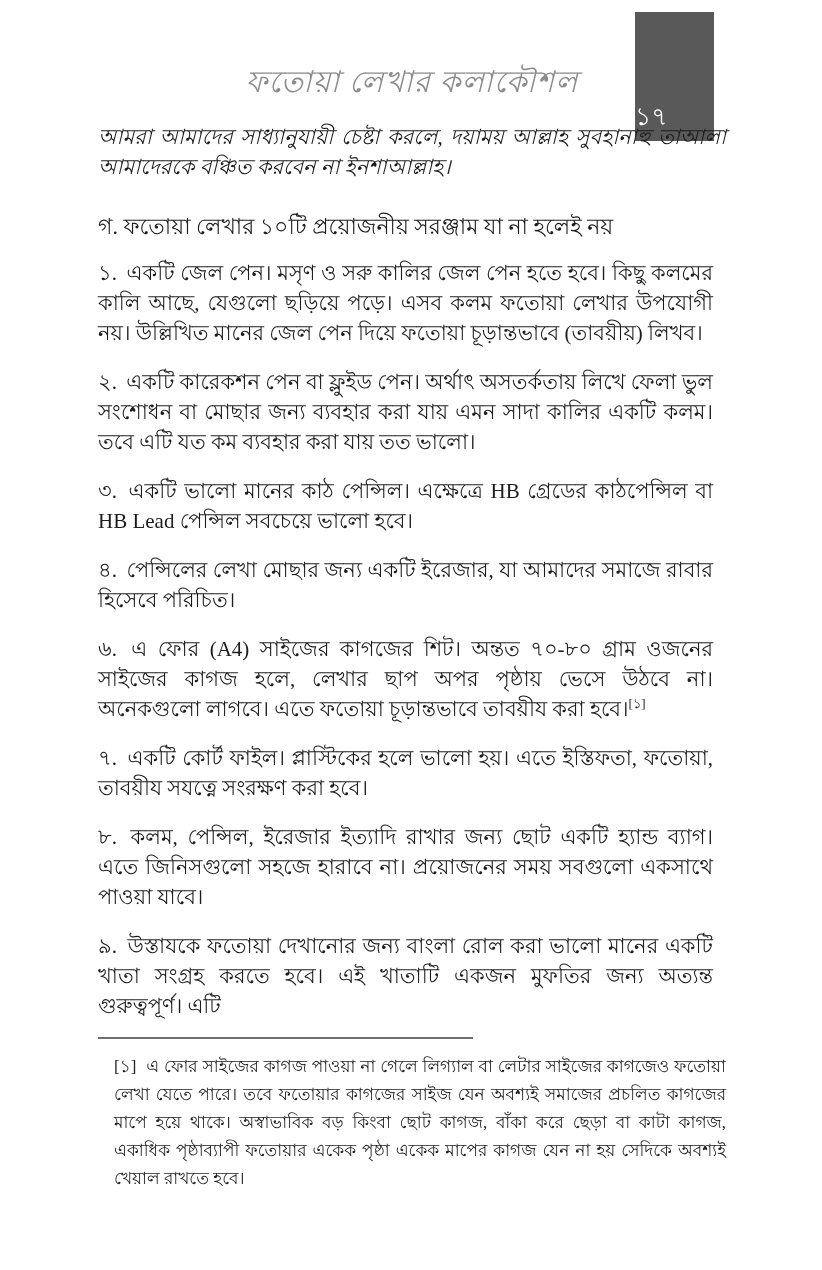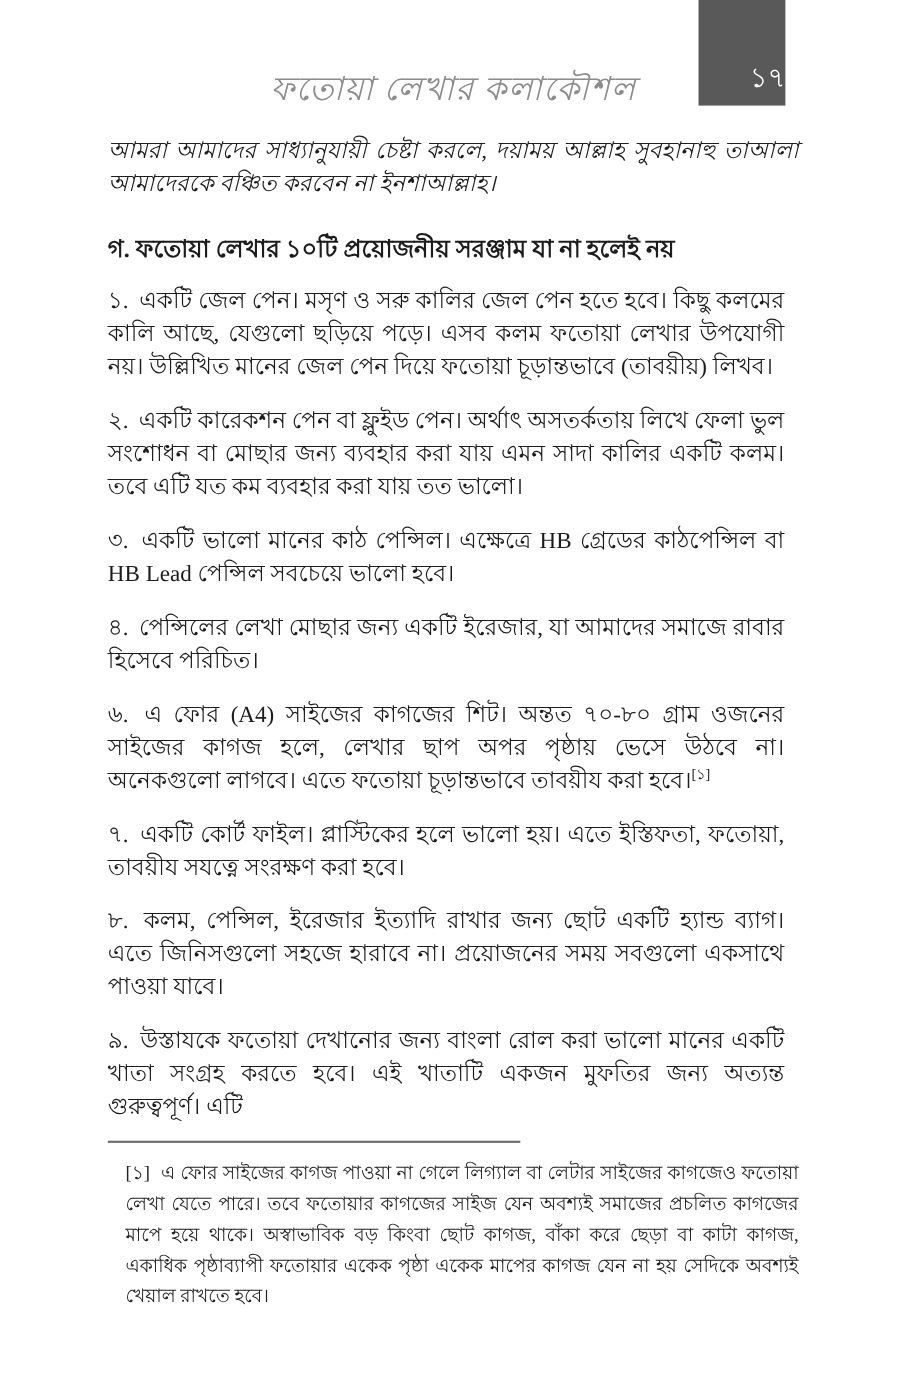--- a/index.html
+++ b/index.html
@@ -12,28 +12,28 @@
     width: 822px;
     height: 1270px;
     background: #ffffff;
     font-family: "Liberation Serif", "DejaVu Serif", serif;
     color: #1c1c1c;
     overflow: hidden;
   }
   
   .corner-block {
     position: absolute;
-    top: 0;
+    top: 12px;
     left: 635px;
     width: 79px;
-    height: 96px;
+    height: 129px;
     background: #595959;
     display: flex;
     align-items: flex-end;
-    justify-content: flex-end;
+    justify-content: flex-start;
   }
   .corner-block .pg {
     color: #ffffff;
     font-size: 25px;
     line-height: 1;
     padding-bottom: 12px;
   }
   
   .running-title {
     position: absolute;
@@ -54,21 +54,21 @@
     left: 98px;
     width: 628px;
     font-size: 21px;
     line-height: 30px;
     text-align: justify;
   }
   .intro { margin: 0; font-style: italic; }
   .section-heading {
     margin: 30px 0 0 0;
     font-size: 22px;
-    font-weight: bold;
+    font-weight: normal;
     line-height: 30px;
     text-align: left;
   }
   .item { margin: 19px 13px 0 0; }
   .item.first { margin-top: 16px; }
   .item .num { padding-right: 4px; }
   sup.fn-ref {
     font-size: 13px;
     line-height: 0;
     vertical-align: super;

